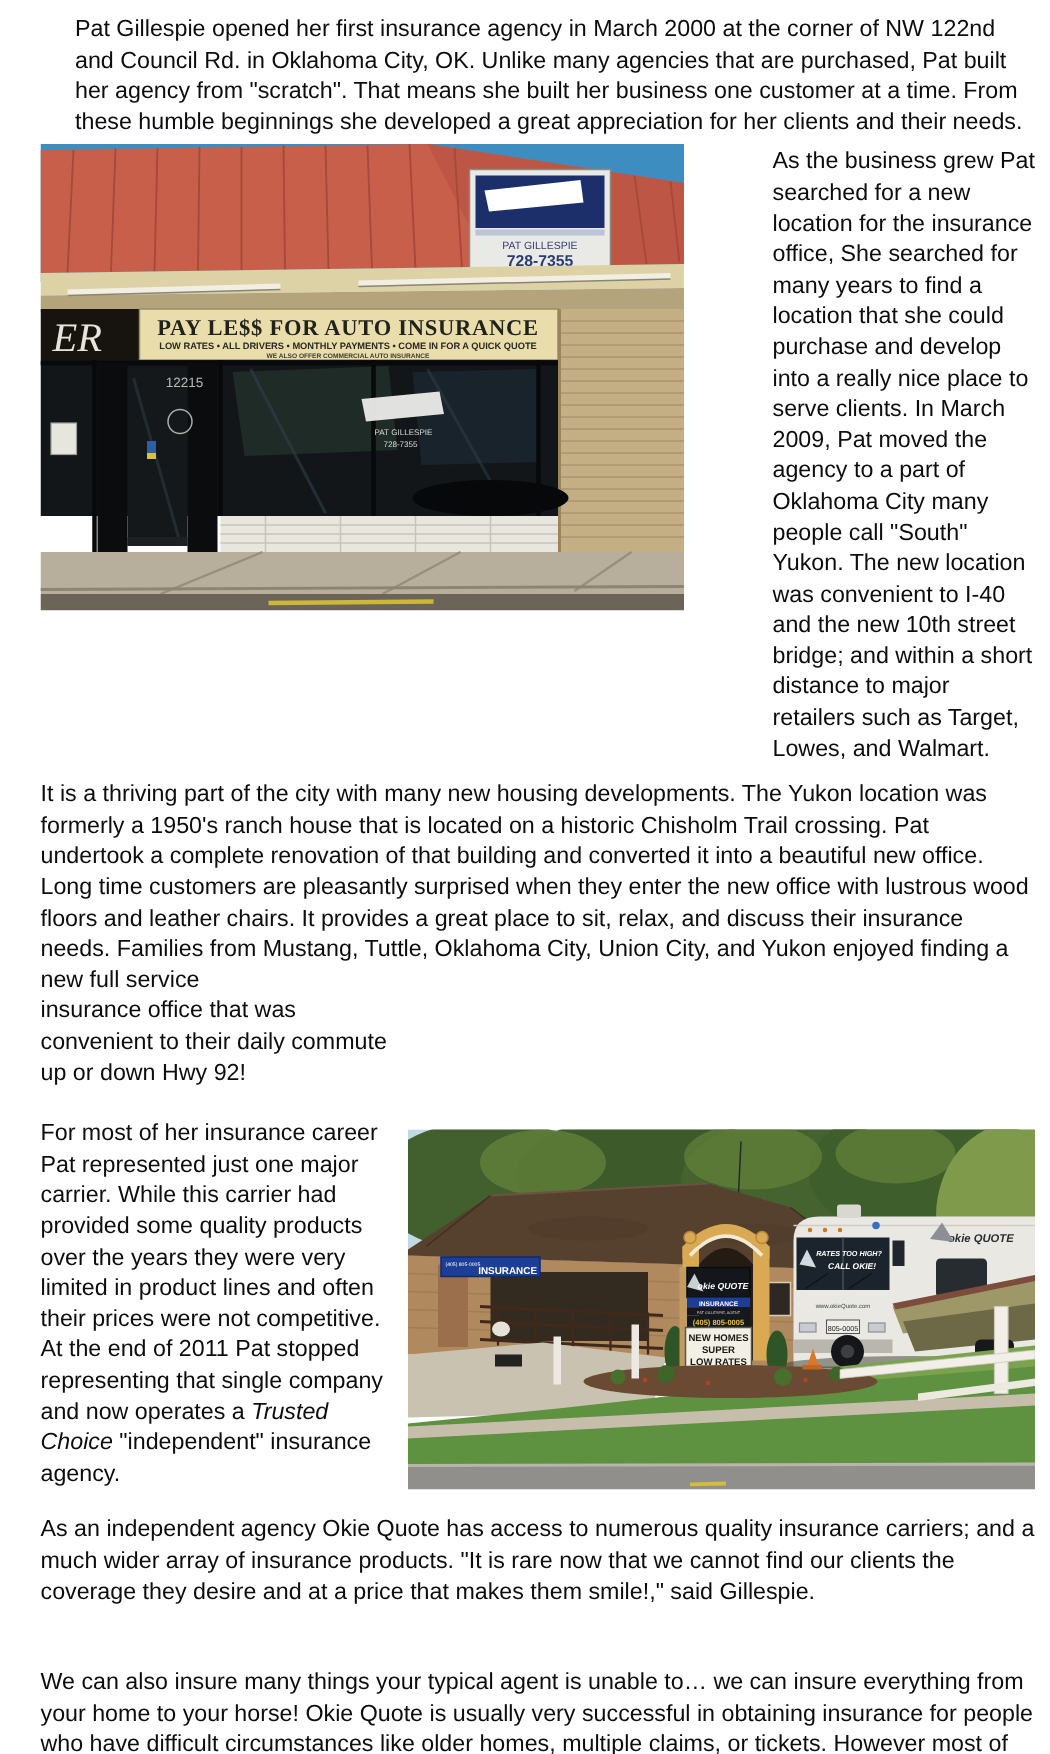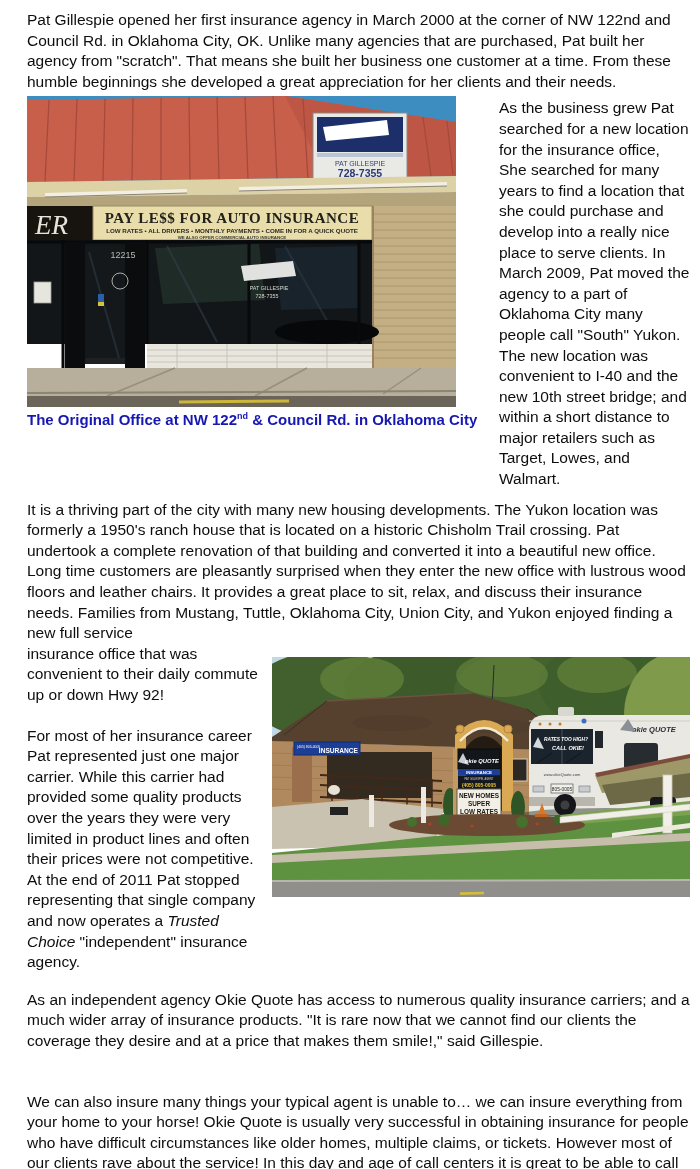--- a/index.html
+++ b/index.html
@@ -1,39 +1,39 @@
 <!DOCTYPE html>
 <html><head>
 <meta charset="utf-8">
 <style>
   html,body{margin:0;padding:0;background:#ffffff;}
   body{width:700px;font-family:"Liberation Sans","DejaVu Sans",sans-serif;color:#0d0d0d;}
   .page{padding:10px 10px 14px 27px;width:663px;}
   p{margin:0;font-size:15.5px;line-height:20.6px;}
   .gap{height:20px;}
   .smallgap{height:10px;}
-  .row1-photo{float:left;width:464px;margin-right:8px;}
+  .row1-photo{float:left;width:464px;margin-right:24px;}
   .row1-text{overflow:hidden;}
   .clearfix{clear:both;}
   .caption{font-size:15px;font-weight:bold;color:#1717b2;margin-top:3px;line-height:19px;}
   .caption sup{font-size:9px;vertical-align:super;line-height:0;}
-  .row2{display:flex;align-items:flex-start;justify-content:space-between;margin-top:0;}
+  .row2{display:flex;align-items:flex-end;justify-content:space-between;margin-top:0;}
   .row2-left{width:244px;}
   .row2-right{width:418px;margin-top:13px;}
   .ital{font-style:italic;}
   svg{display:block;}
   svg text{font-family:"Liberation Sans","DejaVu Sans",sans-serif;}
   svg .serif{font-family:"Liberation Serif","DejaVu Serif",serif;}
 </style>
 </head>
 <body>
 
 <div class="page">
 
-  <p style="margin-bottom:4px;">Pat Gillespie opened her first insurance agency in March 2000 at the corner of NW 122nd and Council Rd. in Oklahoma City, OK. Unlike many agencies that are purchased, Pat built her agency from "scratch". That means she built her business one customer at a time. From these humble beginnings she developed a great appreciation for her clients and their needs.</p>
+  <p style="margin-bottom:4px;margin-left:23px;">Pat Gillespie opened her first insurance agency in March 2000 at the corner of NW 122nd and Council Rd. in Oklahoma City, OK. Unlike many agencies that are purchased, Pat built her agency from "scratch". That means she built her business one customer at a time. From these humble beginnings she developed a great appreciation for her clients and their needs.</p>
 
   <div>
     <div class="row1-photo">
       <svg width="429" height="311" viewBox="0 0 429 311">
 
         <rect x="0" y="0" width="429" height="92" fill="#3e8dc0"></rect>
 
         <polygon points="0,4 258,0 429,26 429,80 0,86" fill="#c75f4b"></polygon>
         <polygon points="258,0 429,26 429,80 300,82" fill="#bd5644"></polygon>
         <g stroke="#a5493a" stroke-width="1.2">
@@ -157,23 +157,20 @@
         <g>
           <rect x="0" y="272" width="429" height="28" fill="#b7ae9c"></rect>
           <line x1="80" y1="300" x2="148" y2="272" stroke="#978e7c" stroke-width="1.5"></line>
           <line x1="228" y1="300" x2="280" y2="272" stroke="#978e7c" stroke-width="1.5"></line>
           <line x1="356" y1="298" x2="394" y2="272" stroke="#978e7c" stroke-width="1.5"></line>
           <line x1="0" y1="297" x2="429" y2="295" stroke="#8d8474" stroke-width="2"></line>
         </g>
         <rect x="0" y="300" width="429" height="11" fill="#6b6459"></rect>
         <rect x="152" y="304" width="110" height="3" fill="#cdb73a" transform="rotate(-0.6 207 305)"></rect>
       </svg>
-      <div class="caption">
-        <span>The Original Office at NW 122</span><sup>nd</sup><span> &amp; Council Rd. in Oklahoma City</span>
-      </div>
     </div>
     <div class="row1-text">
       <p style="margin-top:2px;">As the business grew Pat searched for a new location for the insurance office, She searched for many years to find a location that she could purchase and develop into a really nice place to serve clients. In March 2009, Pat moved the agency to a part of Oklahoma City many people call "South" Yukon. The new location was convenient to I-40 and the new 10th street bridge; and within a short distance to major retailers such as Target, Lowes, and Walmart.</p>
     </div>
     <div class="clearfix"></div>
   </div>
 
   <div class="smallgap"></div>
 
   <p>It is a thriving part of the city with many new housing developments. The Yukon location was formerly a 1950's ranch house that is located on a historic Chisholm Trail crossing. Pat undertook a complete renovation of that building and converted it into a beautiful new office. Long time customers are pleasantly surprised when they enter the new office with lustrous wood floors and leather chairs. It provides a great place to sit, relax, and discuss their insurance needs. Families from Mustang, Tuttle, Oklahoma City, Union City, and Yukon enjoyed finding a new full service</p>

